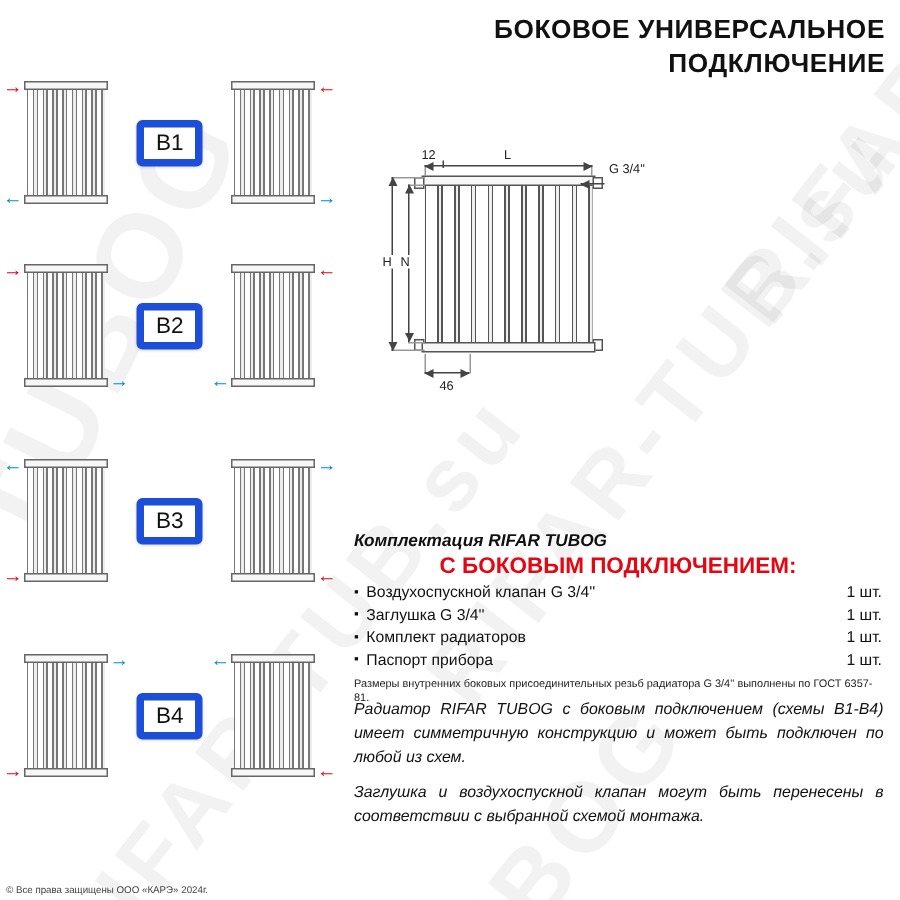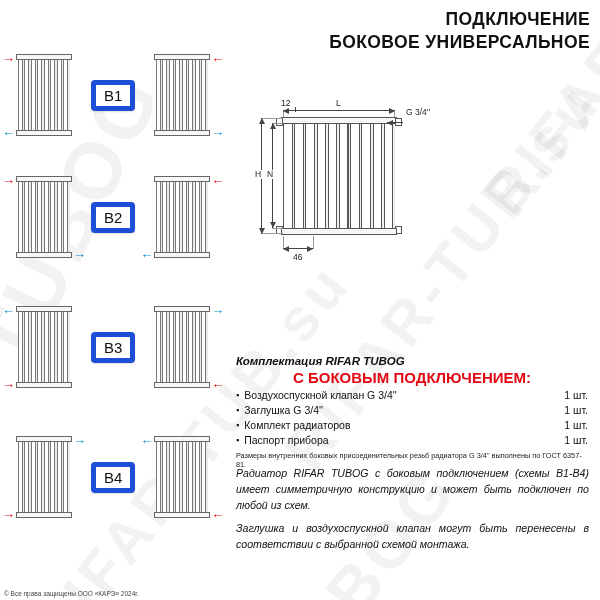--- a/index.html
+++ b/index.html
@@ -100,22 +100,22 @@
 
 <div class="page">
 
   <span class="wm wm1">TUBOG</span>
   <span class="wm wm2">RIFAR-TUB.su</span>
   <span class="wm wm3">RIFAR-TUB.su</span>
   <span class="wm wm4">RIFAR</span>
   <span class="wm wm5">TUBOG</span>
 
   <div class="title">
+    <span>БОКОВОЕ УНИВЕРСАЛЬНОЕ</span>
     <span>ПОДКЛЮЧЕНИЕ</span>
-    <span>БОКОВОЕ УНИВЕРСАЛЬНОЕ</span>
   </div>
 
   <div class="scheme-row row-b1">
     <div class="rad-wrap">
       <div class="rad"></div>
       <span class="arrow red p-tl">→</span>
       <span class="arrow blue p-bl">←</span>
     </div>
     <div class="scheme-label">В1</div>
     <div class="rad-wrap">

